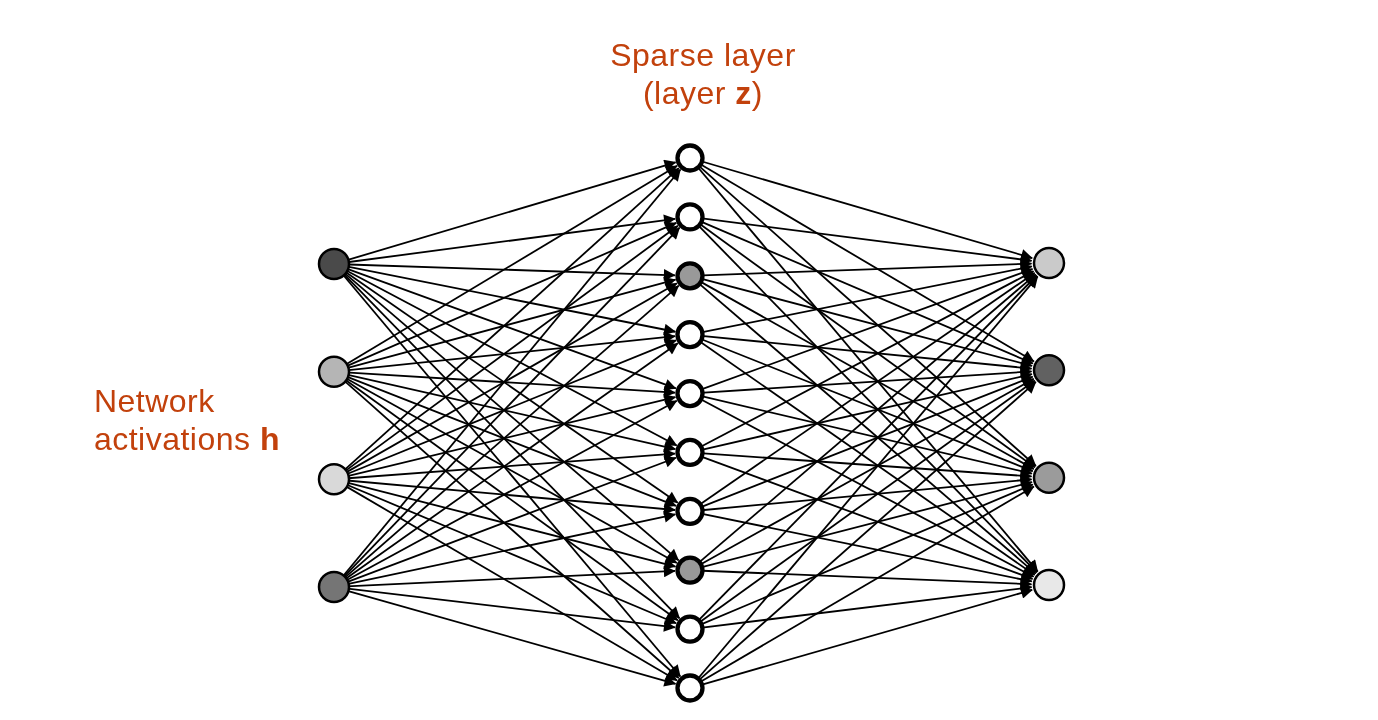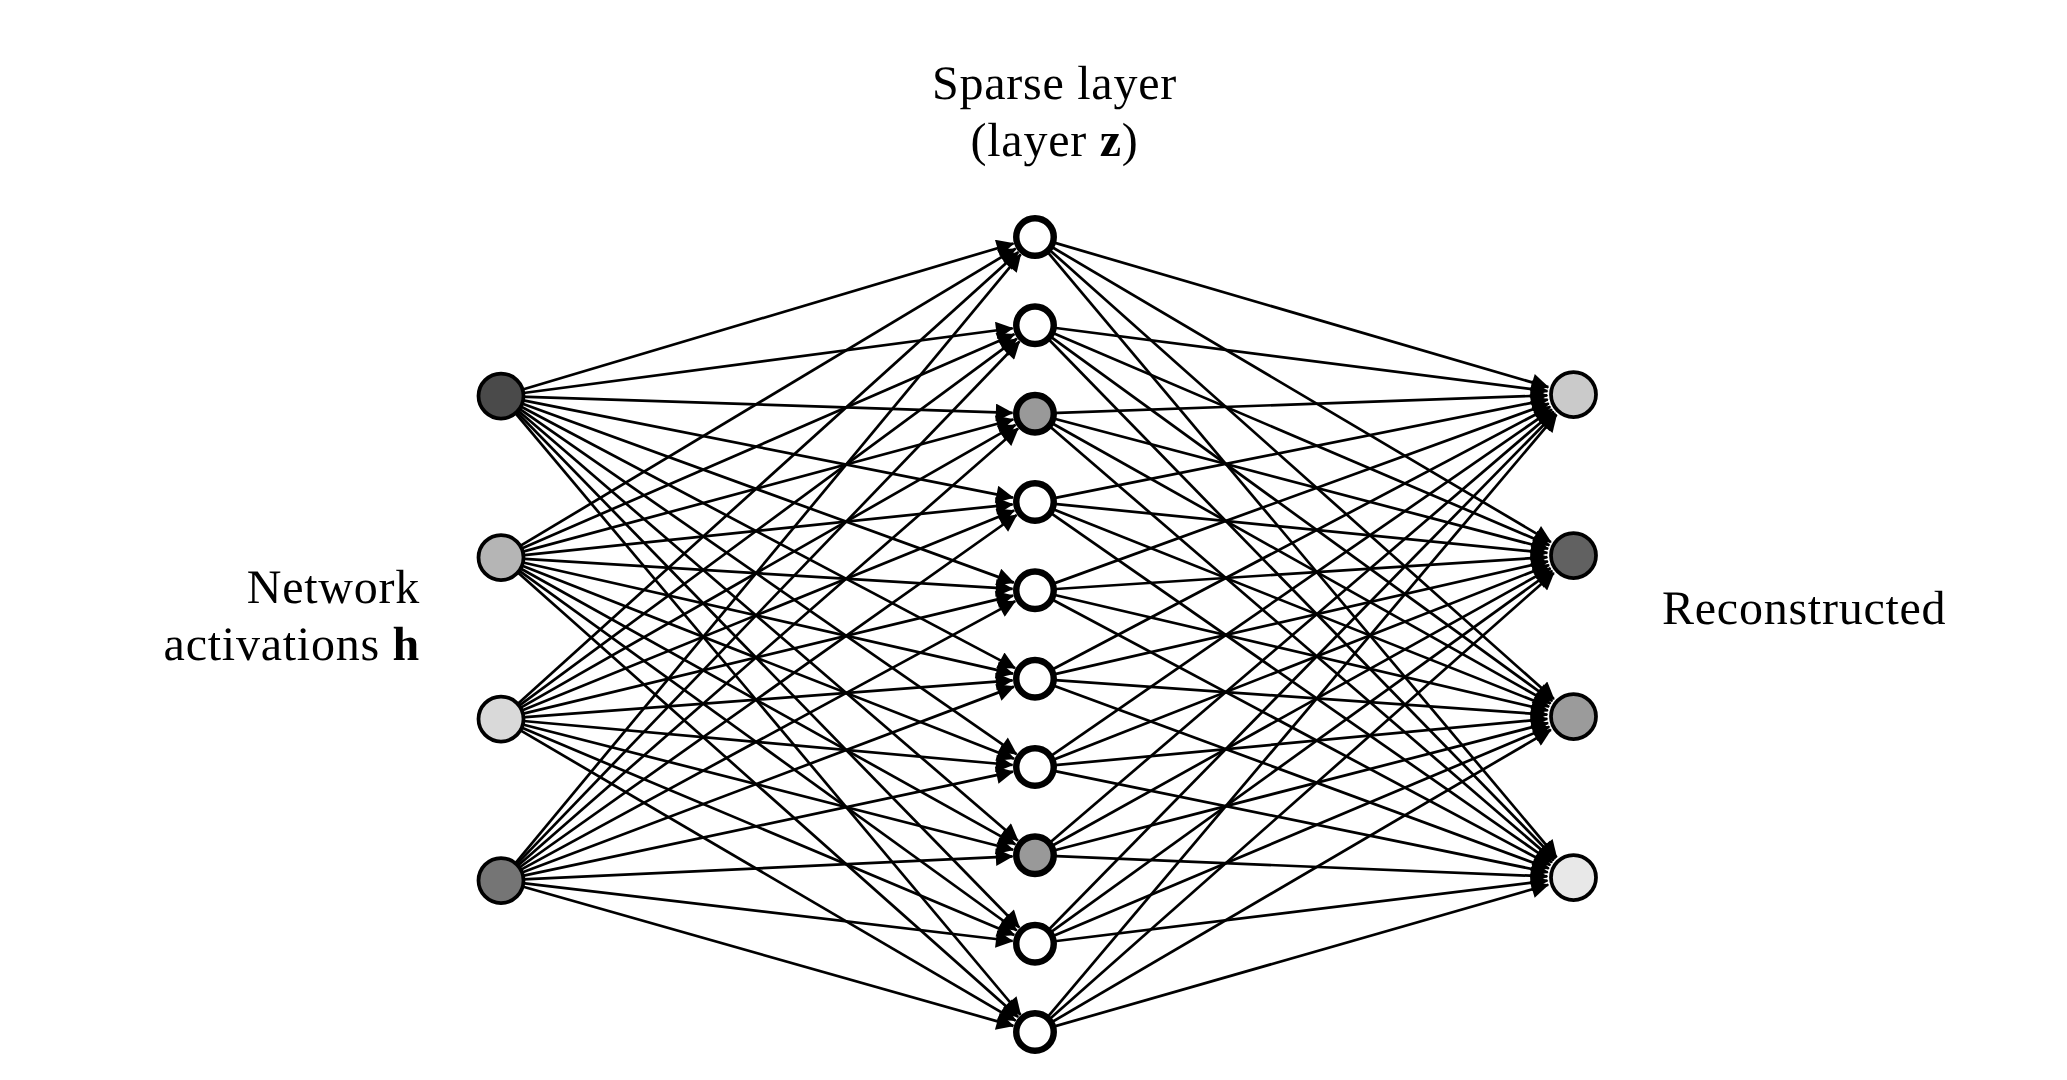--- a/index.html
+++ b/index.html
@@ -6,22 +6,22 @@
     margin: 0;
     padding: 0;
     background: #ffffff;
   }
   .canvas {
     position: relative;
     width: 1378px;
     height: 720px;
     background: #ffffff;
     overflow: hidden;
-    font-family: Liberation Serif, serif;
-    color: #000000;
+    font-family: Liberation Sans, sans-serif;
+    color: #c2410c;
   }
   svg.net {
     position: absolute;
     left: 0;
     top: 0;
   }
   .lbl {
     position: absolute;
     font-size: 32px;
     line-height: 38px;
@@ -29,23 +29,23 @@
     white-space: nowrap;
   }
   .lbl b { font-weight: bold; }
   .title-lbl {
     top: 36px;
     left: 703px;
     transform: translateX(-50%);
     text-align: center;
   }
   .left-lbl {
-    top: 372px;
+    top: 382px;
     right: 1098px;
-    text-align: right;
+    text-align: left;
   }
   .right-lbl {
     top: 386px;
     left: 1108px;
     text-align: left;
   }
 </style>
 </head>
 <body>
 
@@ -171,16 +171,15 @@
     <div><span>Sparse layer</span></div>
     <div><span>(layer </span><b>z</b><span>)</span></div>
   </div>
 
   <div class="lbl left-lbl">
     <div><span>Network</span></div>
     <div><span>activations </span><b>h</b></div>
   </div>
 
   <div class="lbl right-lbl">
-    <div><span>Reconstructed</span></div>
   </div>
 
 </div>
 
 </body></html>

